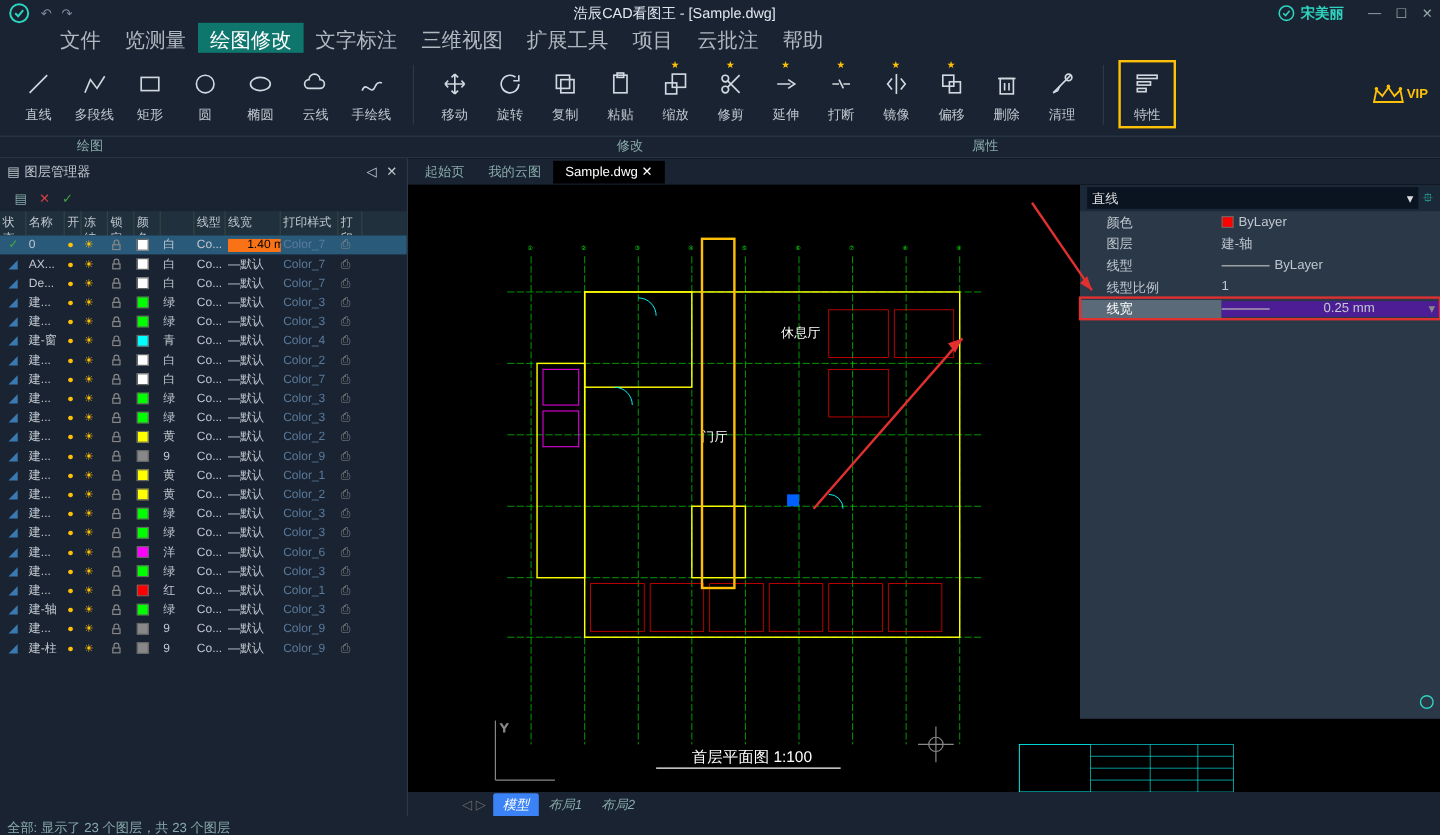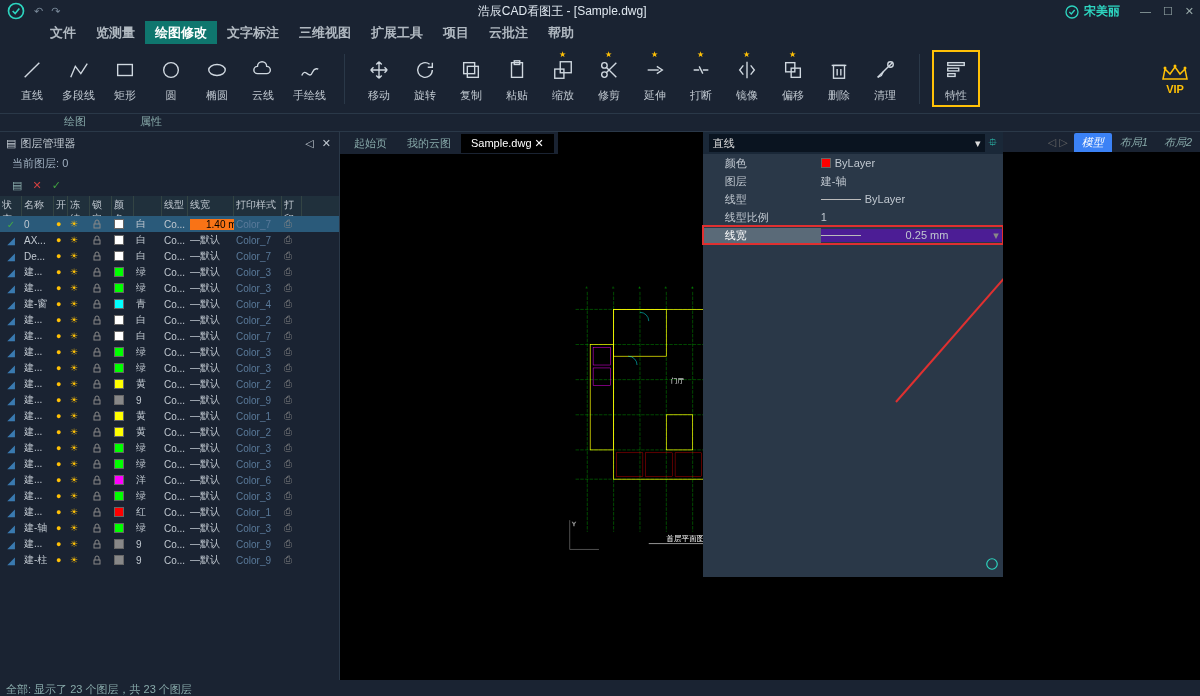--- a/index.html
+++ b/index.html
@@ -2,36 +2,36 @@
 <html><head>
 <meta charset="utf-8">
 <style>
 * { margin: 0; padding: 0; box-sizing: border-box; }
 body { font-family: "Microsoft YaHei", sans-serif; background: #1a2332; color: #c0c8d0; font-size: 11px; overflow: hidden; width: 1200px; height: 696px; }
 
 .titlebar { height: 22px; background: #1a2332; display: flex; align-items: center; padding: 0 6px; }
 .titlebar .logo { width: 20px; height: 20px; color: #2dd4bf; }
 .titlebar .undo-redo { margin-left: 8px; display: flex; gap: 8px; color: #7a8a9a; }
 .titlebar .title { flex: 1; text-align: center; color: #e0e8f0; font-size: 12px; font-weight: 500; }
-.titlebar .brand { display: flex; align-items: flex-end; gap: 4px; color: #2dd4bf; font-weight: bold; font-size: 12px; }
+.titlebar .brand { display: flex; align-items: center; gap: 4px; color: #2dd4bf; font-weight: bold; font-size: 12px; }
 .titlebar .win-controls { margin-left: 20px; display: flex; gap: 12px; color: #9aa; }
 .titlebar .win-controls span { cursor: pointer; }
 
 .menubar { height: 22px; display: flex; align-items: center; padding: 0 40px; gap: 0; }
-.menubar .menu { padding: 3px 10px; color: #b0b8c0; cursor: pointer; font-size: 13px; font-weight: bold; }
+.menubar .menu { padding: 3px 10px; color: #b0b8c0; cursor: pointer; font-size: 17px; }
 .menubar .menu.active { background: #0f766e; color: #fff; }
 
 .ribbon { height: 70px; background: #1a2332; display: flex; align-items: center; padding: 4px 10px; gap: 8px; border-bottom: 1px solid #2a3848; position: relative; }
 .ribbon .tool { display: flex; flex-direction: column; align-items: center; gap: 2px; cursor: pointer; padding: 2px 6px; min-width: 36px; position: relative; }
 .ribbon .tool .ic { width: 32px; height: 32px; display: flex; align-items: center; justify-content: center; color: #e0e8f0; position: relative;}
 .ribbon .tool .lb { font-size: 11px; color: #c0c8d0; }
 .ribbon .tool .star { position: absolute; top: -2px; left: 18px; color: #ffc107; font-size: 8px; }
 .ribbon .tool.boxed { border: 2px solid #ffc107; }
 .ribbon .sep { width: 1px; height: 50px; background: #2a3848; margin: 0 4px; }
-.ribbon .vip { margin-left: auto; display:flex; flex-direction:column; align-items:center; color:#ffc107; font-weight:bold; font-size:11px; }
+.ribbon .vip { margin-left: auto; display:flex; flex-direction:row; align-items:center; color:#ffc107; font-weight:bold; font-size:11px; }
 .ribbon .vip svg { width:30px; height:20px; }
 
 .ribbon-footer { height: 18px; display: flex; padding: 0 10px; color: #8aa; font-size: 11px; border-bottom: 1px solid #2a3848;}
 .ribbon-footer .gl { width:130px; text-align:center; }
 .ribbon-footer .gl2 { flex:1; text-align:center; margin-left: 100px; }
 .ribbon-footer .gl3 { width: 60px; margin-right: 320px; }
 
 .main { display: flex; height: 548px; }
 
 .layers { width: 340px; background: #1a2332; border-right: 1px solid #2a3848; display: flex; flex-direction: column; }
@@ -47,21 +47,21 @@
 .layers .tbody { flex: 1; overflow-y: auto; }
 .layers .row { display: flex; height: 16px; font-size: 10px; align-items: center; }
 .layers .row.sel { background: #2a5a7a; }
 .layers .row div { overflow: hidden; white-space: nowrap; padding: 0 2px; display:flex; align-items:center; }
 .c-st { width: 22px; justify-content:center;} .c-nm { width: 32px; } .c-on { width: 14px; } .c-fz { width: 22px; }
 .c-lk { width: 22px; } .c-cl { width: 22px; } .c-clt { width: 28px; } .c-lt { width: 26px; } .c-lw { width: 46px; } .c-ps { width: 48px; } .c-pr { width: 20px; }
 .bulb { color: #ffc107; font-size:9px;} .sun { color: #ffc107; font-size:9px;}
 .sw { width: 10px; height: 10px; border: 1px solid #666; display:inline-block; }
 .print-ico { color:#888; font-size:10px; }
 
-.canvas-area { flex: 1; display: flex; flex-direction: row; background: #000; position: relative; }
+.canvas-area { flex: 1; display: flex; flex-direction: column; background: #000; position: relative; }
 .tabs { height: 22px; background: #1a2332; display: flex; align-items: center; font-size: 11px; padding: 0 4px;}
 .tabs .tab { padding: 3px 10px; color: #8aa; cursor: pointer; }
 .tabs .tab.active { background: #000; color: #fff; }
 .drawing { flex: 1; background: #000; position: relative; overflow: hidden; }
 .drawing svg { width: 100%; height: 100%; }
 .model-tabs { height: 20px; background: #1a2332; display: flex; align-items: center; font-size: 11px; padding-left: 45px; }
 .model-tabs .mt { padding: 2px 8px; color: #8aa; cursor: pointer; font-style: italic;}
 .model-tabs .mt.active { background: #3b82f6; color: #fff; border-radius: 2px 2px 0 0; font-style: italic; }
 
 .props { position: absolute; top: 0; right: 0; width: 300px; height: 445px; background: #2a3848; display: flex; flex-direction: column; z-index: 50; }
@@ -321,33 +321,33 @@
         <path d="M3 16 L5 6 L10 11 L15 4 L20 11 L25 6 L27 16 Z" fill="none" stroke="#ffc107" stroke-width="1.5"></path>
         <circle cx="5" cy="5" r="1.5" fill="#ffc107"></circle>
         <circle cx="15" cy="3" r="1.5" fill="#ffc107"></circle>
         <circle cx="25" cy="5" r="1.5" fill="#ffc107"></circle>
       </svg>
     <span>VIP</span>
   </div>
 </div>
 <div class="ribbon-footer">
   <div class="gl">绘图</div>
+  <div class="gl2">修改</div>
   <div class="gl3">属性</div>
 </div>
 
 <div class="main">
   <div class="layers">
     <div class="hdr">
       <span>▤</span>
       <span>图层管理器</span>
       <span class="sp"></span>
       <span class="ic">◁</span>
       <span class="ic">✕</span>
     </div>
-    <div class="curr"><span>当前图层:</span> <span>0</span></div>
     <div class="tools">
       <span>▤</span>
       <span class="r">✕</span>
       <span class="g">✓</span>
     </div>
     <div class="thdr">
       <div class="c-st">状态</div>
       <div class="c-nm">名称</div>
       <div class="c-on">开</div>
       <div class="c-fz">冻结</div>

